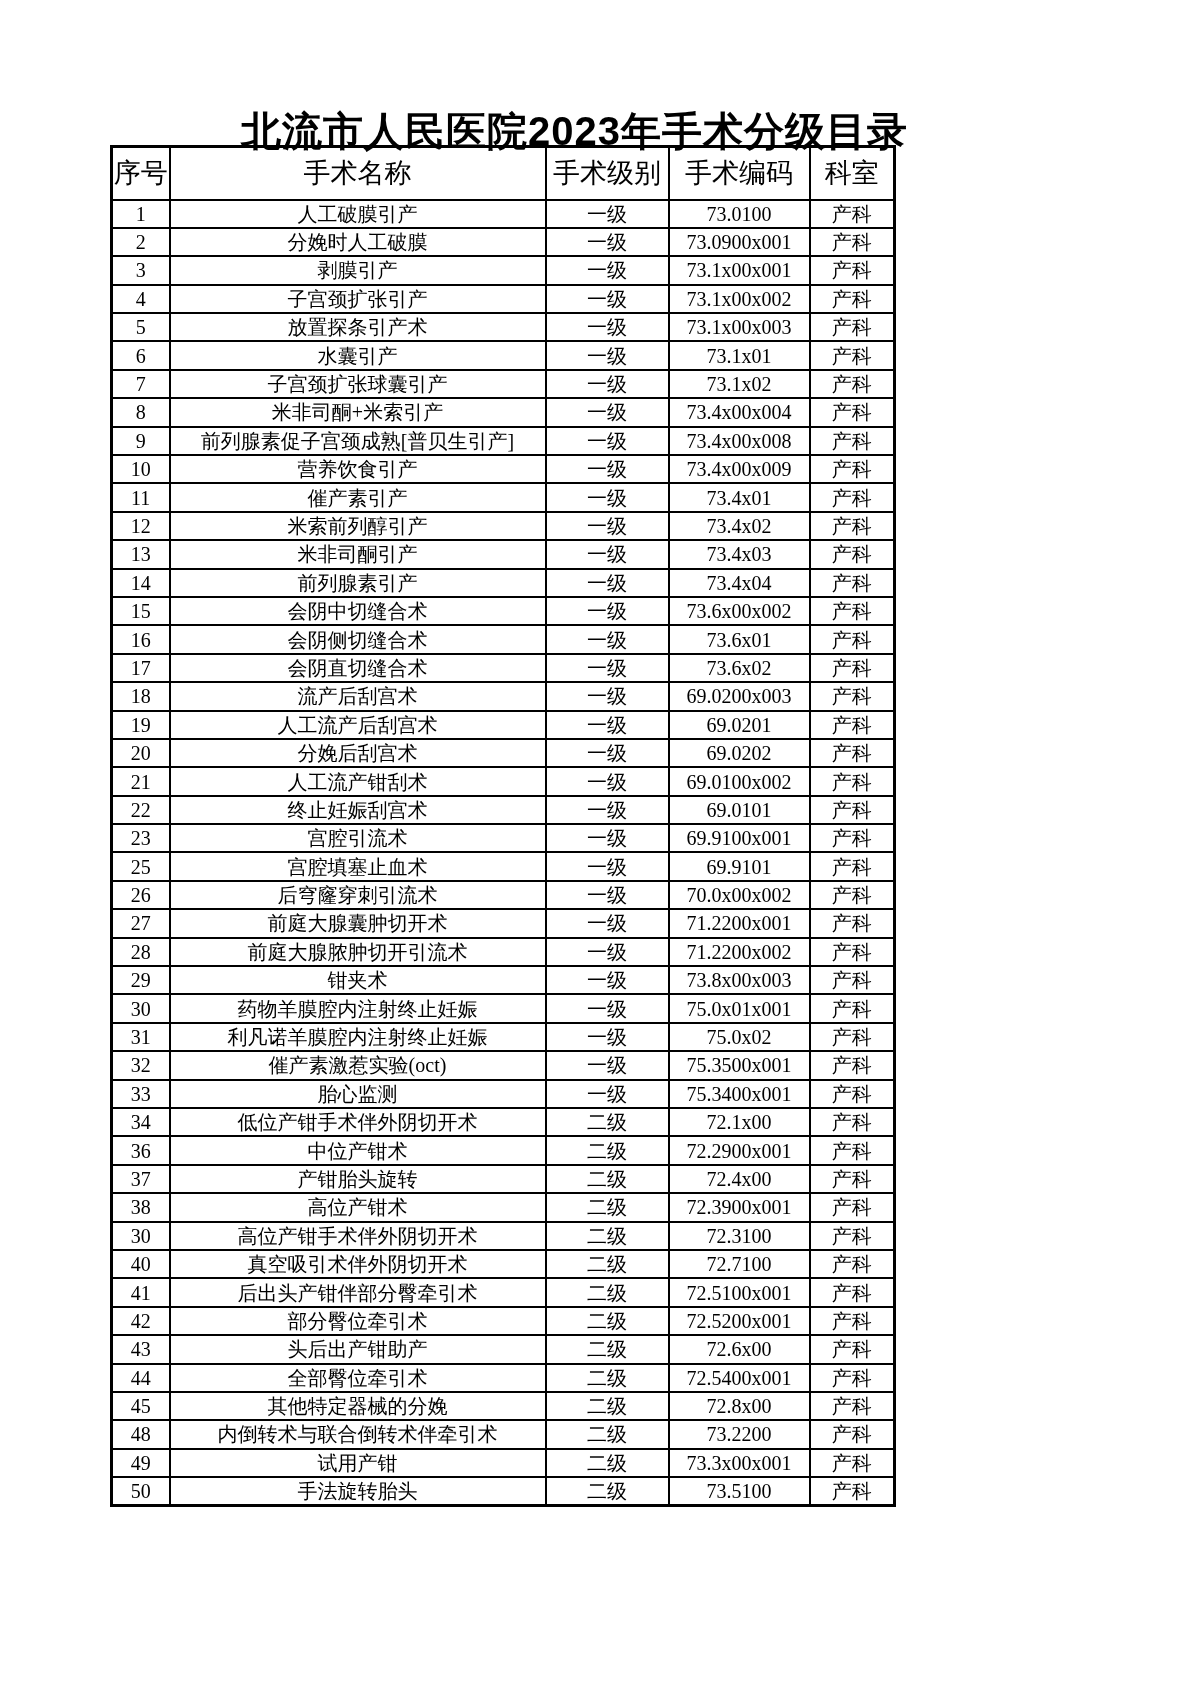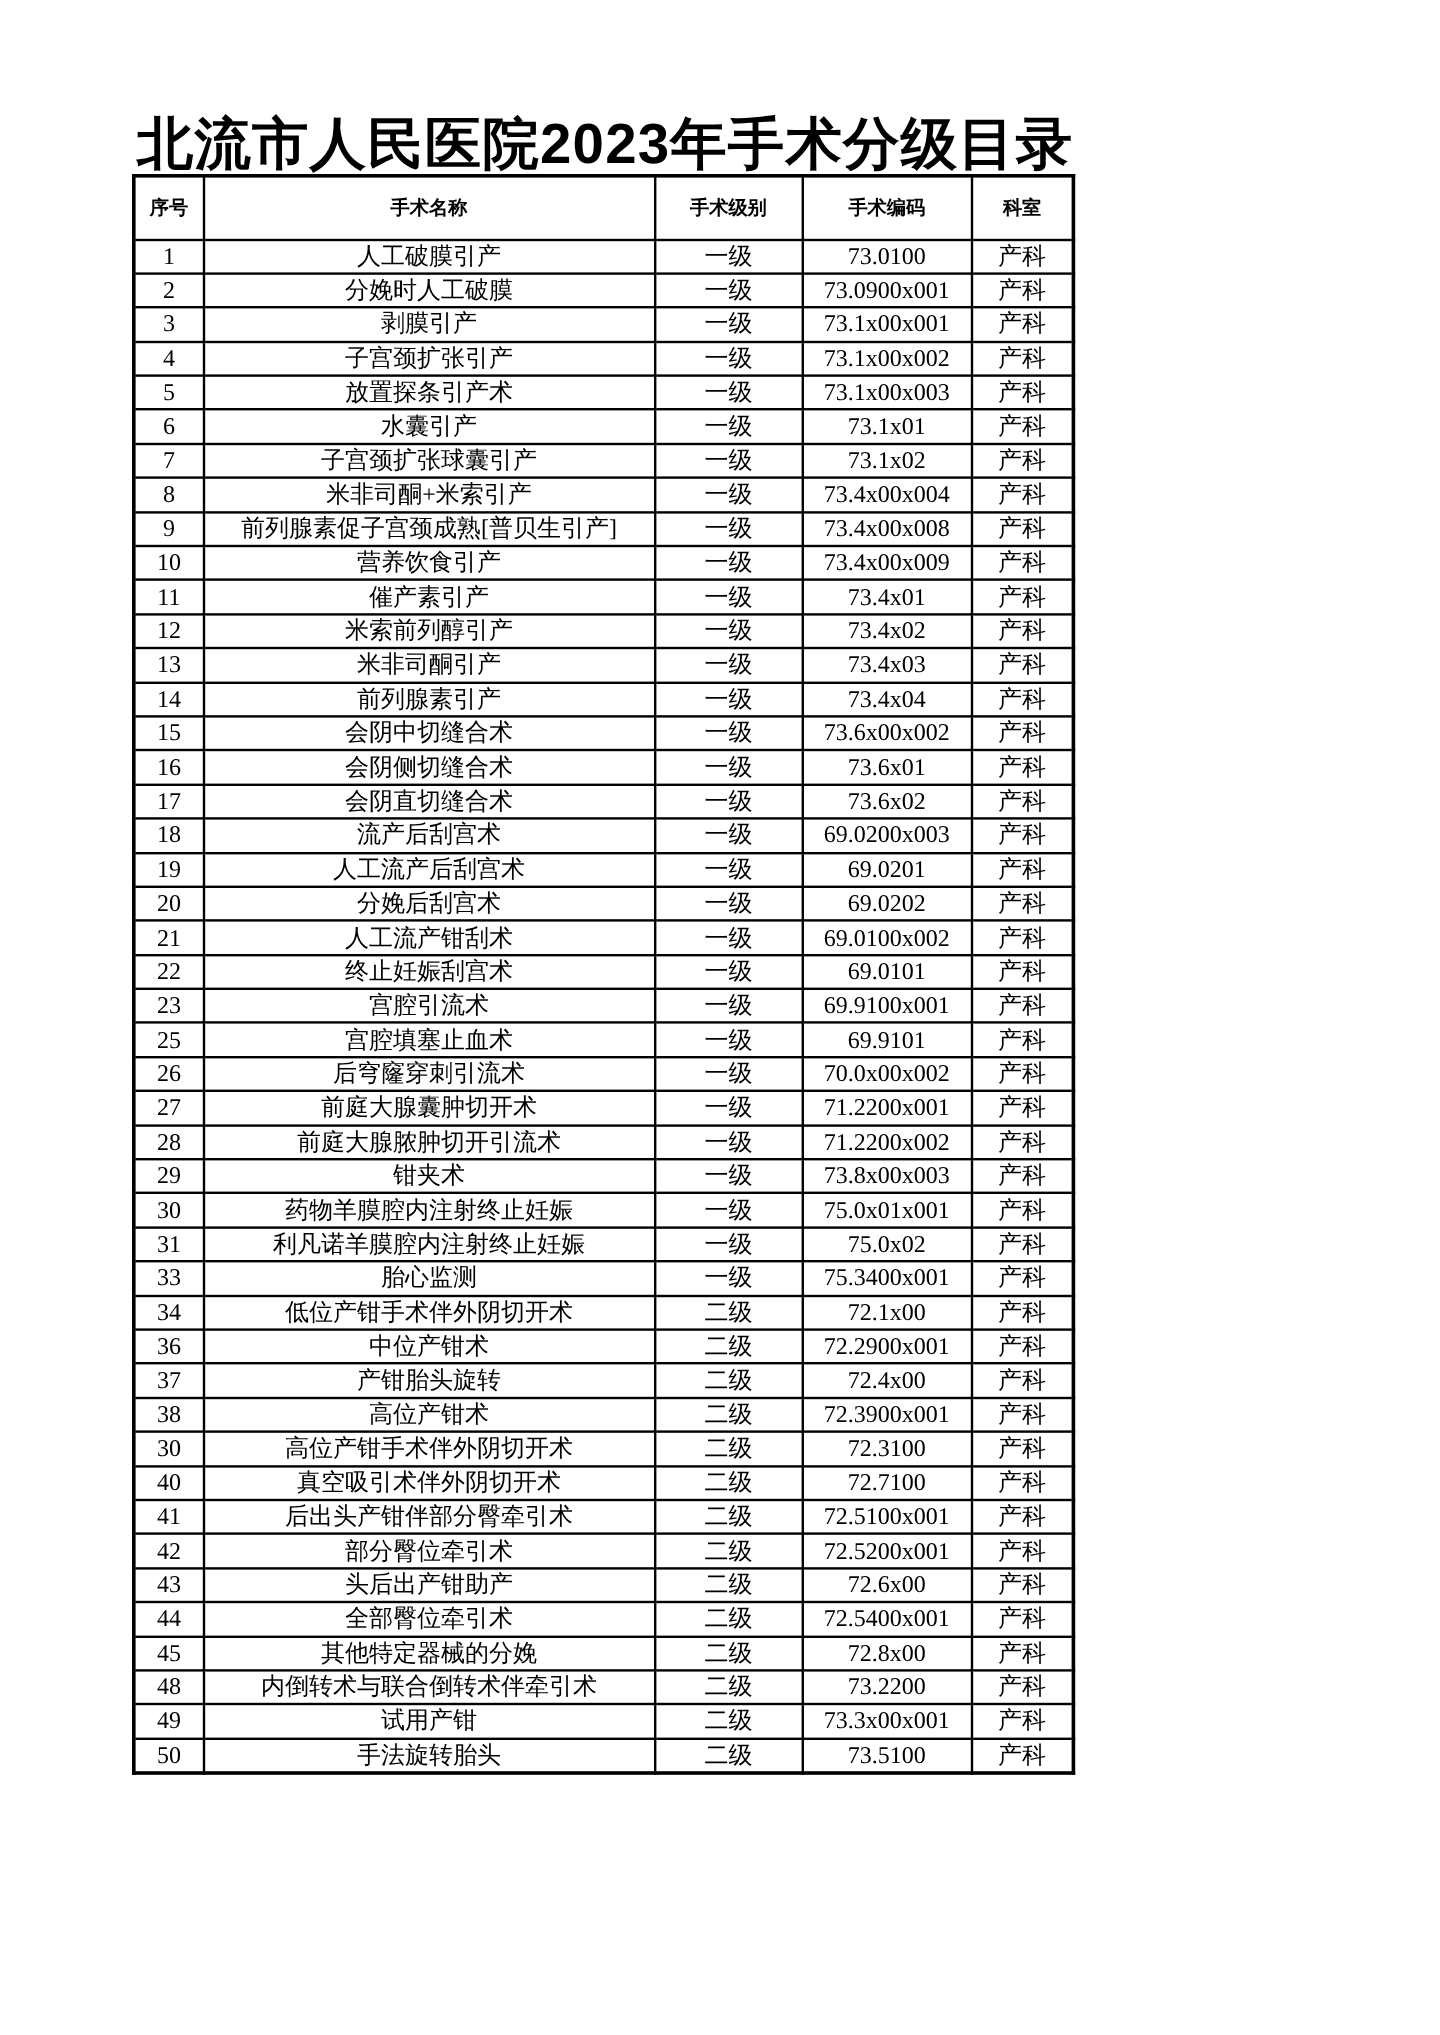--- a/index.html
+++ b/index.html
@@ -18,25 +18,25 @@
     position: absolute;
     left: 110px;
     top: 0;
     width: 783px;
   }
   .doc-title {
     position: absolute;
     top: 96px;
     left: 0;
     width: 100%;
-    margin: 4px;
-    text-align: left;
+    margin: 15px;
+    text-align: right;
     font-family: "Liberation Sans", "DejaVu Sans", sans-serif;
     font-weight: bold;
-    font-size: 47px;
+    font-size: 40px;
     line-height: 40px;
     letter-spacing: 1px;
     white-space: nowrap;
   }
   table.catalog {
     position: absolute;
     top: 145px;
     left: 0;
     width: 783px;
     border-collapse: collapse;
@@ -50,22 +50,22 @@
     vertical-align: middle;
     padding: 0;
     overflow: hidden;
     white-space: nowrap;
   }
   table.catalog thead tr {
     height: 53px;
   }
   table.catalog thead th {
     font-family: "Liberation Sans", "DejaVu Sans", sans-serif;
-    font-weight: bold;
-    font-size: 16px;
+    font-weight: normal;
+    font-size: 27px;
   }
   table.catalog tbody tr {
     height: 28.4px;
   }
   table.catalog tbody td {
     font-size: 20px;
     line-height: 1;
     font-weight: normal;
   }
   
@@ -302,20 +302,27 @@
           <td class="col-department">产科</td>
         </tr>
         <tr>
           <td class="col-seq">31</td>
           <td class="col-name">利凡诺羊膜腔内注射终止妊娠</td>
           <td class="col-level">一级</td>
           <td class="col-code">75.0x02</td>
           <td class="col-department">产科</td>
         </tr>
         <tr>
+          <td class="col-seq">32</td>
+          <td class="col-name">催产素激惹实验(oct)</td>
+          <td class="col-level">一级</td>
+          <td class="col-code">75.3500x001</td>
+          <td class="col-department">产科</td>
+        </tr>
+        <tr>
           <td class="col-seq">33</td>
           <td class="col-name">胎心监测</td>
           <td class="col-level">一级</td>
           <td class="col-code">75.3400x001</td>
           <td class="col-department">产科</td>
         </tr>
         <tr>
           <td class="col-seq">34</td>
           <td class="col-name">低位产钳手术伴外阴切开术</td>
           <td class="col-level">二级</td>

